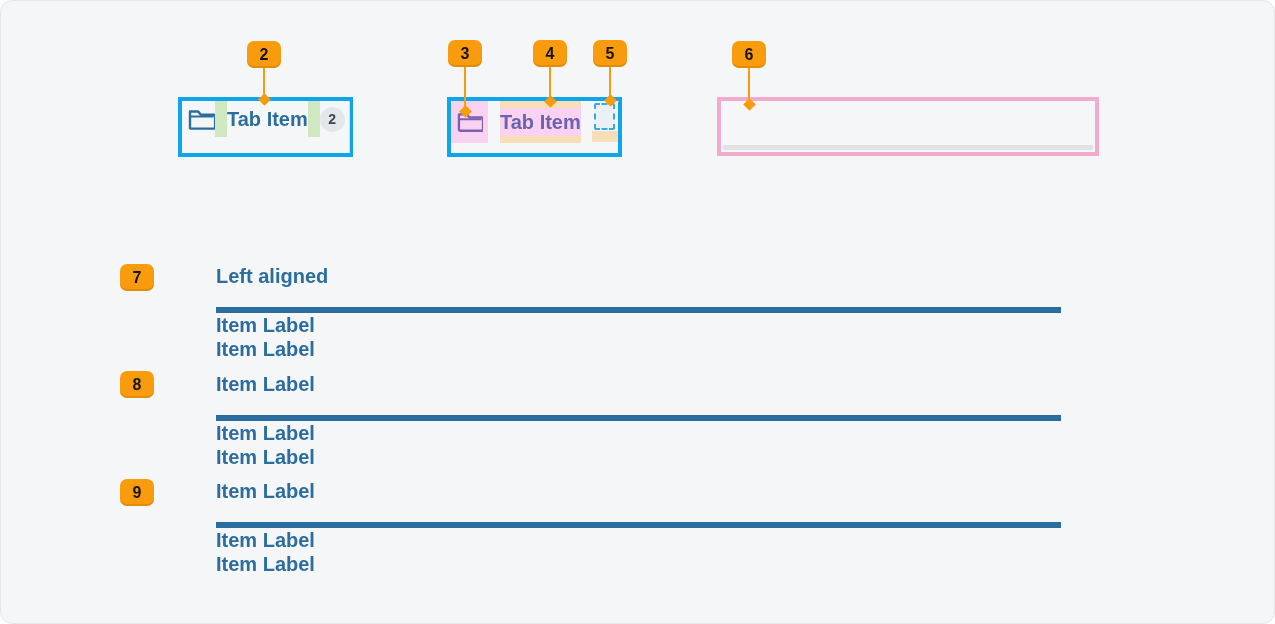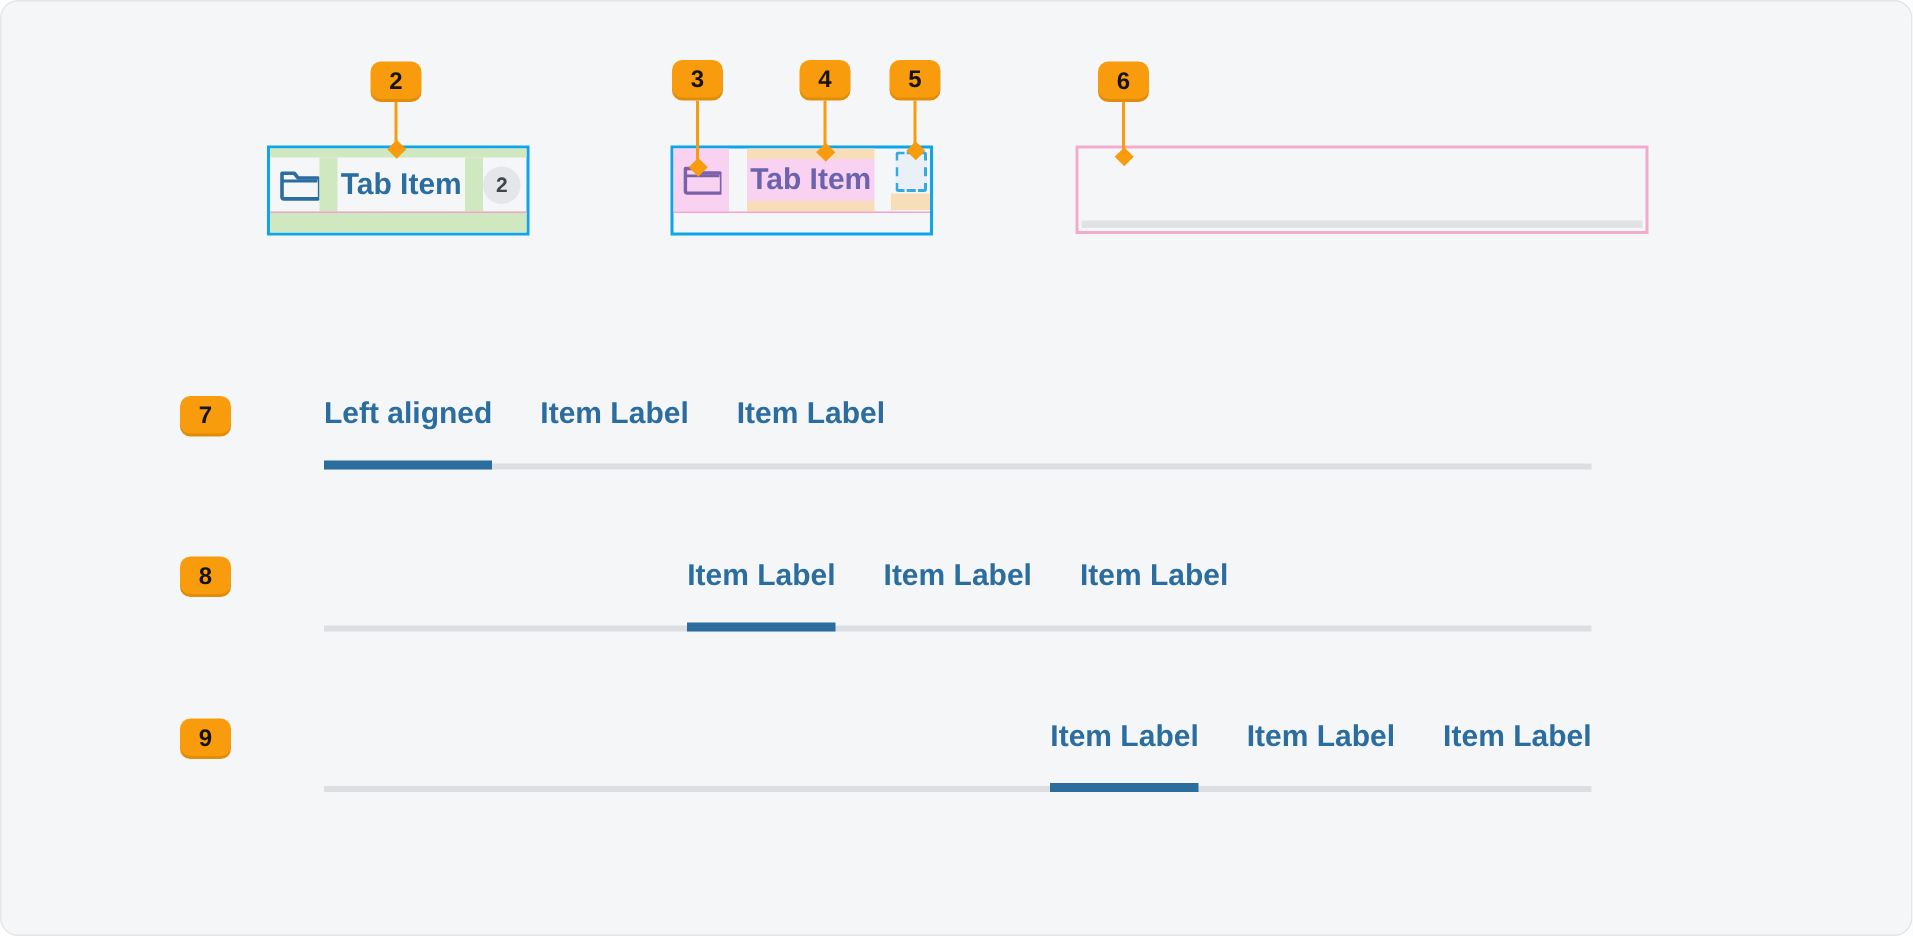--- a/index.html
+++ b/index.html
@@ -44,23 +44,22 @@
   .marker-diamond {
     width: 9px; height: 9px;
     background: #f89c0e;
     transform: rotate(45deg);
     margin-top: -1px;
   }
 
   
   .comp {
     position: absolute;
-    border: 2px solid #0ea5e9;
-    display: flex;
-    flex-direction: column;
+    border: 4px solid #0ea5e9;
+    display: flex;
   }
   .comp1 { left: 177px; top: 96px; width: 175px; height: 60px; }
   .band-top { height: 6px; background: #cfe8c0; }
   .c1row {
     height: 36px;
     display: flex;
     align-items: center;
     padding: 0 4px 0 5px;
   }
   .gapbar { width: 12px; align-self: stretch; background: #cfe8c0; }
@@ -146,21 +145,21 @@
   .track {
     position: absolute;
     left: 0; right: 0; top: 45px;
     height: 4px;
     background: #dcdee1;
   }
   .tabs {
     position: absolute;
     left: 0; right: 0; top: 0;
     display: flex;
-    gap: 32px;
+    flex-direction: column;
   }
   .row-left   .tabs { justify-content: flex-start; }
   .row-center .tabs { justify-content: center; }
   .row-right  .tabs { justify-content: flex-end; }
   .tab {
     font-size: 20px;
     font-weight: bold;
     color: #2b6d9e;
     line-height: 24px;
     white-space: nowrap;

